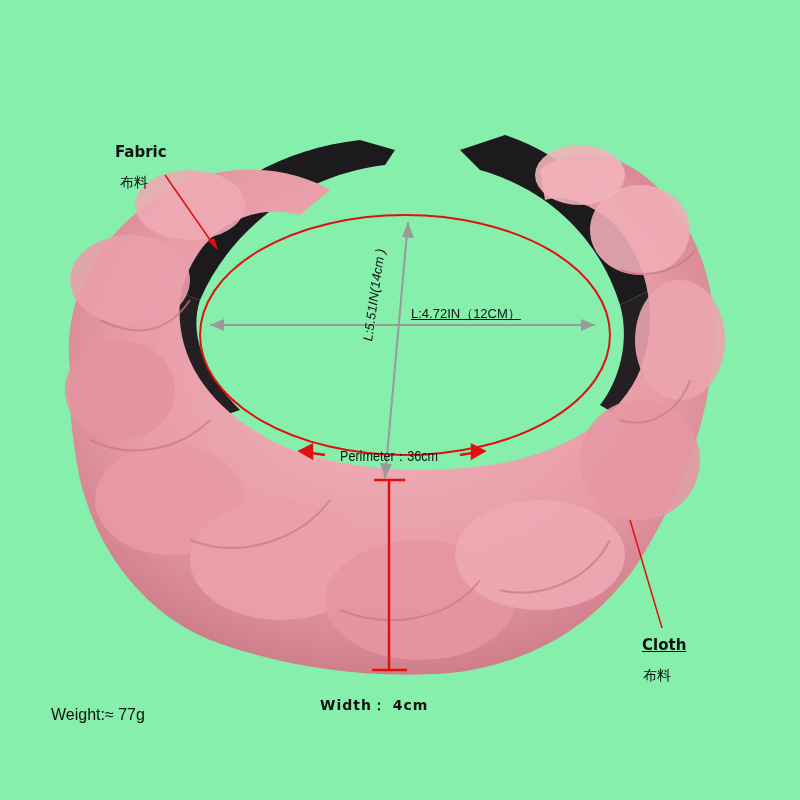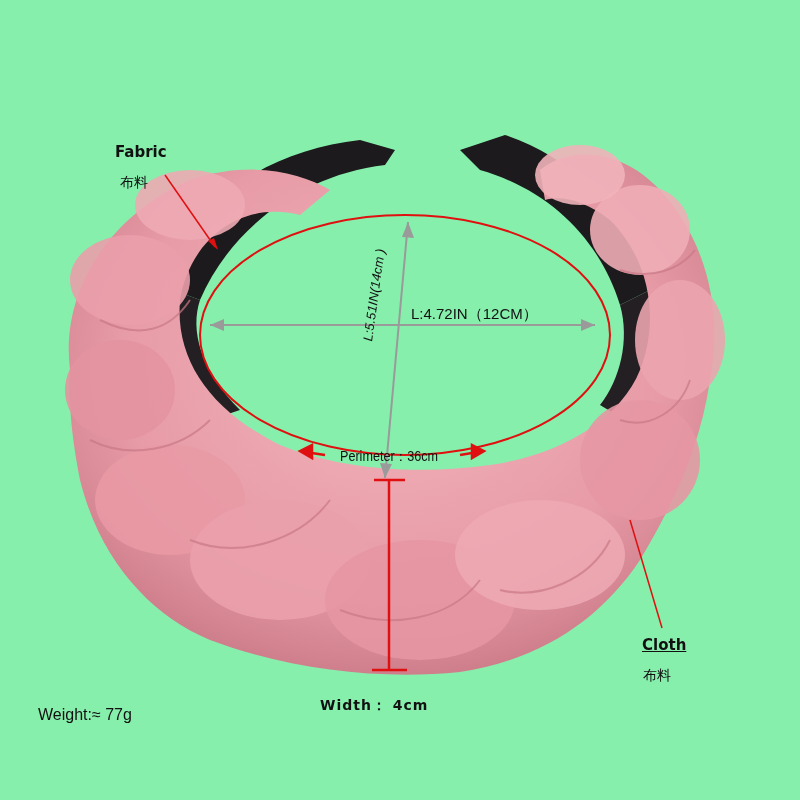--- a/index.html
+++ b/index.html
@@ -4,25 +4,25 @@
 <style>
   html, body { margin: 0; padding: 0; background: #ffffff; }
   .canvas { position: relative; width: 800px; height: 800px; overflow: hidden; background: #86efac; font-family: "Liberation Sans", sans-serif; }
   svg.art { position: absolute; left: 0; top: 0; }
   .lbl { position: absolute; color: #111; white-space: nowrap; }
   .bold { font-weight: bold; font-family: "DejaVu Sans", sans-serif; }
   .fabric-title { left: 115px; top: 143px; font-size: 15px; }
   .fabric-cn { left: 120px; top: 174px; font-size: 14px; font-family: "DejaVu Serif", serif; }
   .cloth-title { left: 642px; top: 636px; font-size: 15px; text-decoration: underline; }
   .cloth-cn { left: 643px; top: 667px; font-size: 14px; font-family: "DejaVu Serif", serif; }
-  .len-h { left: 411px; top: 305px; font-size: 15px; }
+  .len-h { left: 411px; top: 305px; font-size: 13px; text-decoration: underline; }
   .len-v { left: 360px; top: 340px; font-size: 13px; transform: rotate(-82deg); transform-origin: left top; font-style: italic; }
   .perimeter { left: 340px; top: 448px; font-size: 14px; transform: scaleX(0.9); transform-origin: left center; }
   .width { left: 320px; top: 697px; font-size: 14px; letter-spacing: 1px; }
-  .weight { left: 38px; top: 706px; font-size: 16px; }
+  .weight { left: 51px; top: 706px; font-size: 16px; }
 </style>
 </head>
 <body>
 
 <div class="canvas">
   <svg class="art" width="800" height="800" viewBox="0 0 800 800">
     <defs>
       <radialGradient id="velvet" cx="50%" cy="40%" r="60%">
         <stop offset="0%" stop-color="#f2b5bd"></stop>
         <stop offset="70%" stop-color="#e79ba6"></stop>

